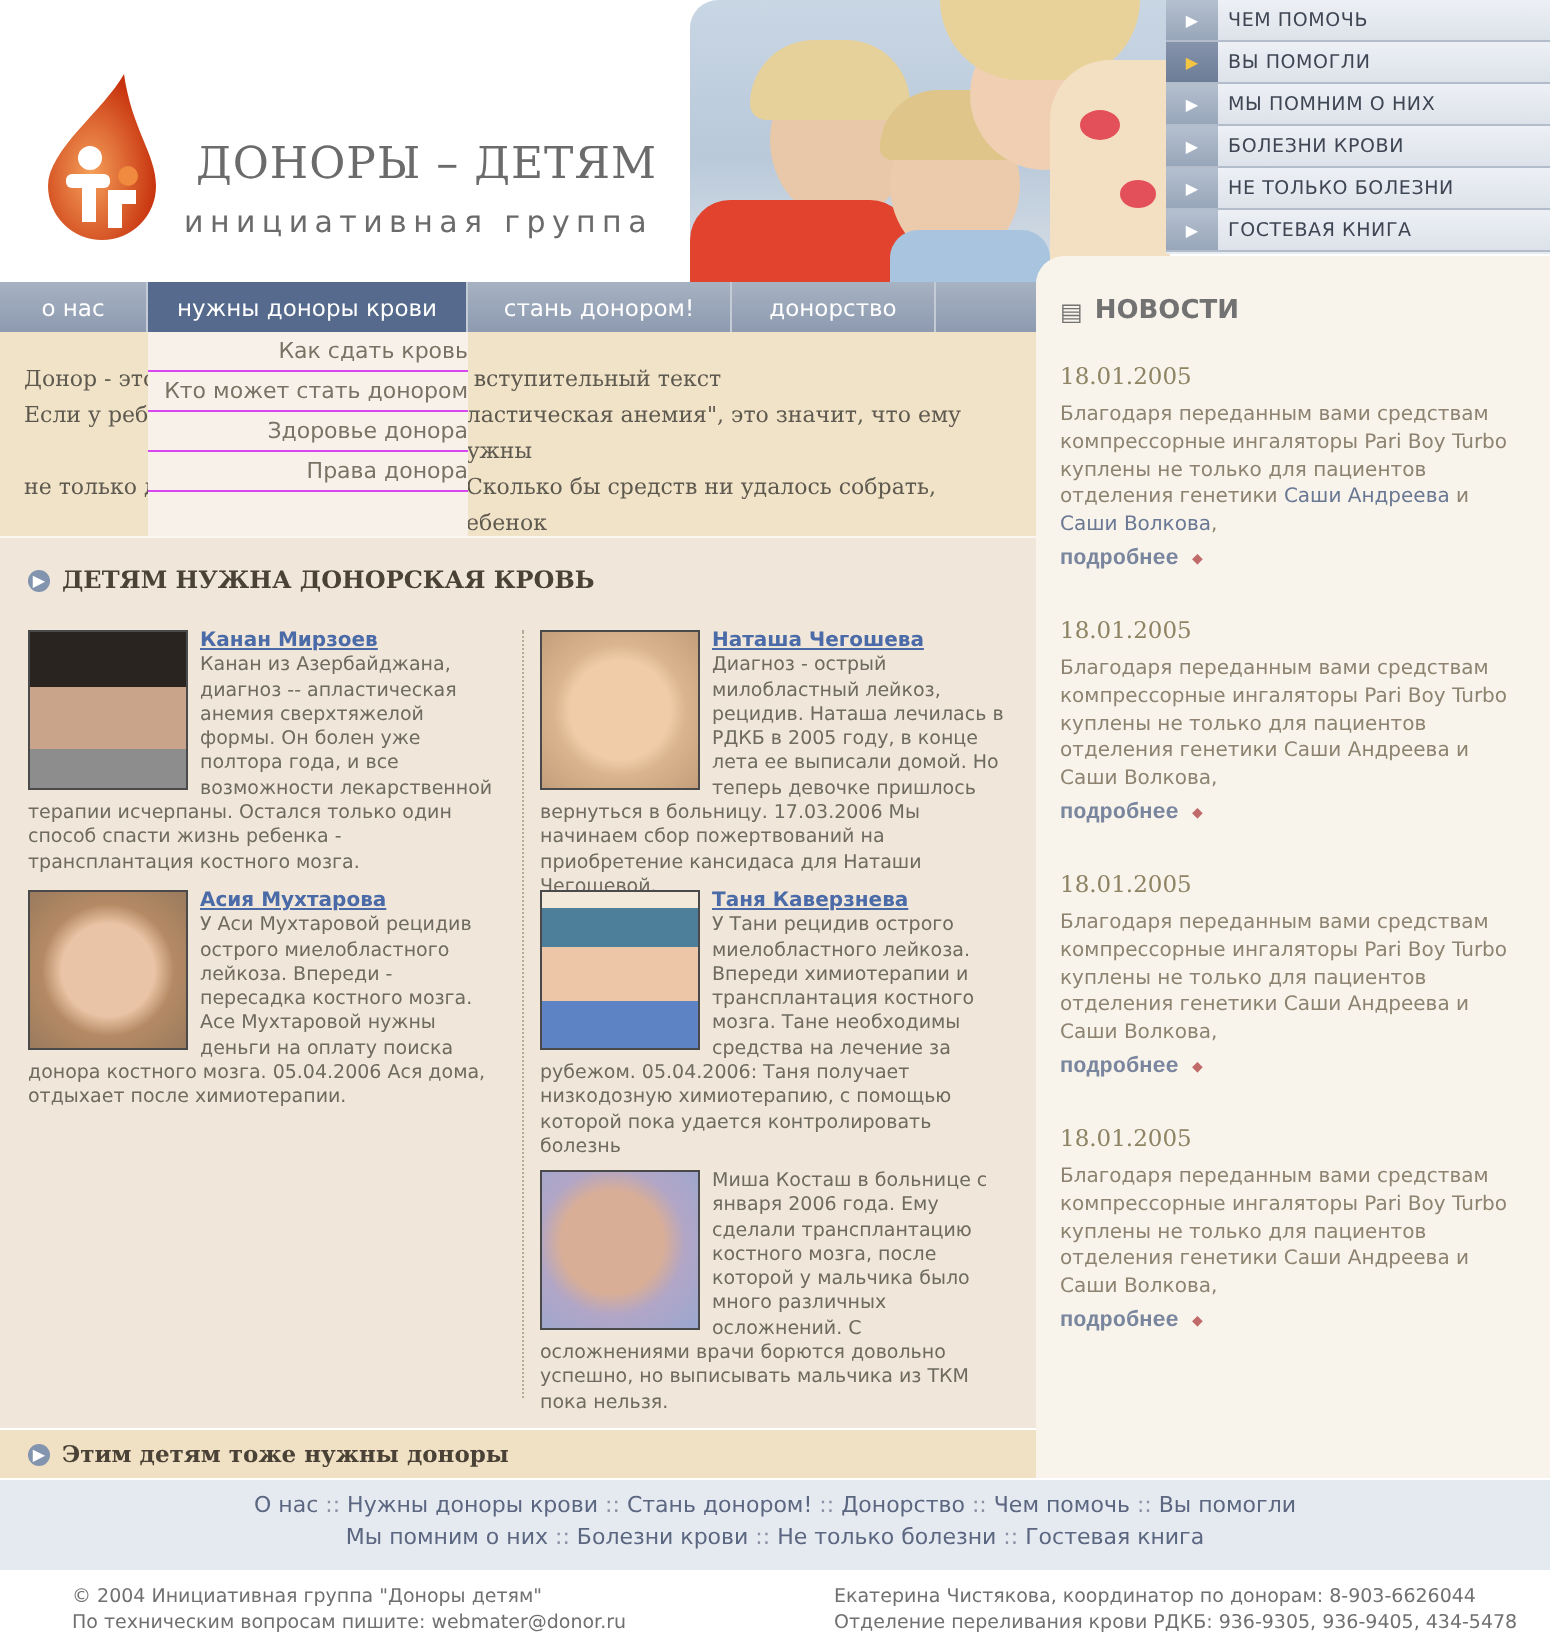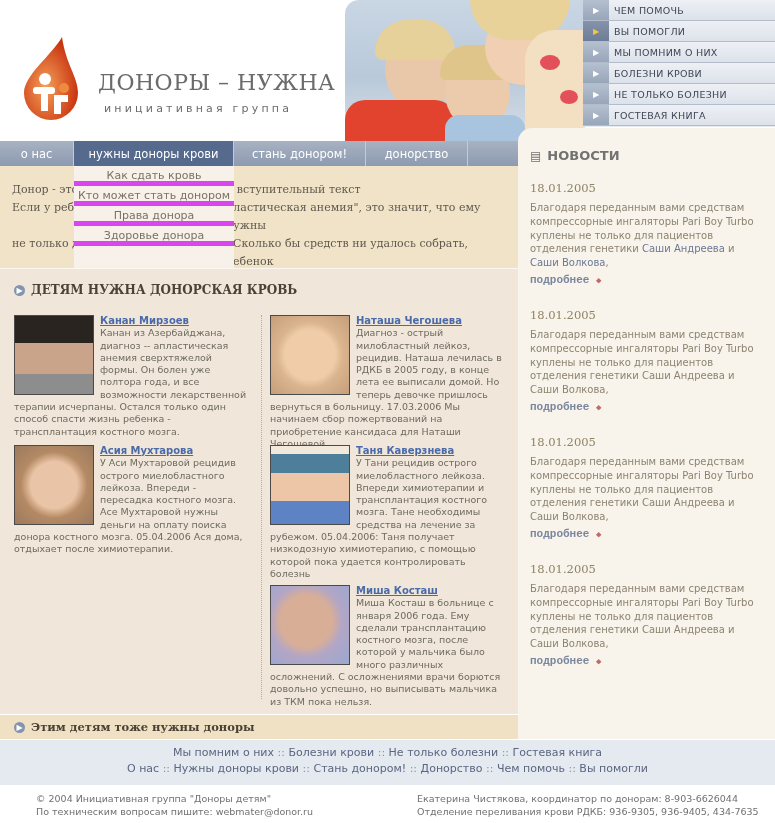--- a/index.html
+++ b/index.html
@@ -1,34 +1,34 @@
 <!DOCTYPE html>
 <html><head>
 <meta charset="utf-8">
 <style>
 *{box-sizing:border-box;margin:0;padding:0}
 body{width:775px;height:823px;overflow:hidden;background:#fff;font-family:"DejaVu Sans",sans-serif;font-size:11px;color:#6e6a60;position:relative}
 a{color:#4a6aa8}
 .header{position:absolute;left:0;top:0;width:775px;height:141px;background:#fff}
 .logo{position:absolute;left:22px;top:35px;width:58px;height:85px}
 .brand{position:absolute;left:98px;top:70px;font-family:"DejaVu Serif",serif;font-size:22px;color:#6b6b6b;letter-spacing:0.5px}
-.tagline{position:absolute;left:104px;top:102px;font-size:11px;color:#6b6b6b;letter-spacing:3.2px}
+.tagline{position:absolute;left:92px;top:102px;font-size:15px;color:#6b6b6b;letter-spacing:3.2px}
 .hero{position:absolute;left:345px;top:0;width:240px;height:141px;border-radius:14px 0 0 0;overflow:hidden;background:linear-gradient(180deg,#c9d6e4 0%,#b9c9da 55%,#d8dfe6 100%)}
 .kid{position:absolute;border-radius:50%}
 .topmenu{position:absolute;left:583px;top:0;width:192px;height:127px;background:#e6eaf1}
 .tm-item{height:21px;border-bottom:1px solid #b3bccb;display:flex;align-items:center;background:linear-gradient(180deg,#edf0f5,#dde2ea)}
 .tm-arrow{width:26px;height:100%;background:linear-gradient(180deg,#b5c0cf,#98a6ba);display:flex;align-items:center;justify-content:center;color:#fff;font-size:8px}
 .tm-item.active .tm-arrow{background:linear-gradient(180deg,#8593ab,#6d7d97);color:#f4c542}
 .tm-label{padding-left:5px;font-size:9.5px;color:#3e4654;letter-spacing:0.3px}
 .mainnav{position:absolute;left:0;top:141px;width:520px;height:25px;background:linear-gradient(180deg,#a7b2c2,#8d9ab0);display:flex}
 .mn-item{height:25px;border-right:1px solid #c3cbd7;display:flex;align-items:center;justify-content:center;color:#fff;font-size:11.5px}
 .mn-item.active{background:#556a8c}
 .intro{position:absolute;left:0;top:166px;width:518px;height:102px;background:#f1e3c8;padding:15px 12px 0 12px;font-family:"DejaVu Serif",serif;font-size:11px;line-height:18px;color:#5e594f}
 .dropdown{position:absolute;left:74px;top:166px;width:160px;height:102px;background:#f7f1e9;z-index:5}
-.dd-item{height:20px;border-bottom:5px solid #d946ef;text-align:center;line-height:20px;color:#7a7264;font-size:11px}
+.dd-item{height:20px;border-bottom:1px solid #d946ef;text-align:right;line-height:20px;color:#7a7264;font-size:11px}
 .children{position:absolute;left:0;top:268px;width:518px;height:446px;background:#f0e7da;border-top:1px solid #fbf7f0}
 .section-title{position:absolute;left:14px;top:14px;font-family:"DejaVu Serif",serif;font-weight:bold;font-size:12px;color:#4a4236;display:flex;align-items:center;gap:6px}
 .circ{width:11px;height:11px;border-radius:50%;background:#8394ae;color:#fff;font-size:8px;display:inline-flex;align-items:center;justify-content:center}
 .divider{position:absolute;left:261px;top:46px;height:384px;border-left:1px dotted #b8ab98}
 .child{position:absolute;width:238px;font-size:9.5px;line-height:12.3px;color:#6e6a5f}
 .photo{float:left;width:80px;height:80px;border:1px solid #4a4a4a;margin:0 6px 1px 0;position:relative;overflow:hidden}
 .cname{color:#4a6aa8;font-weight:bold;text-decoration:underline;display:block;font-size:10px}
 .others{position:absolute;left:0;top:714px;width:518px;height:25px;background:#f1e1c4;border-top:1px solid #fff;display:flex;align-items:center;padding-left:14px;gap:6px;font-family:"DejaVu Serif",serif;font-weight:bold;font-size:11.5px;color:#4a4236}
 .news{position:absolute;left:518px;top:128px;width:257px;height:611px;background:#f8f4ec;border-radius:14px 0 0 0;padding:0 12px}
 .news-head{margin-top:20px;display:flex;align-items:center;gap:6px;font-weight:bold;font-size:13px;color:#727272}
@@ -56,21 +56,21 @@
           <stop offset="1" stop-color="#c8340f"></stop>
         </radialGradient>
       </defs>
     <path d="M40 2 C30 20 2 40 2 58 A27 27 0 0 0 56 58 C56 42 44 30 40 2Z" fill="url(#g)"></path>
     <circle cx="23" cy="44" r="6" fill="#fff"></circle>
     <rect x="11" y="52" width="22" height="7" rx="3" fill="#fff"></rect>
     <rect x="19" y="52" width="7" height="24" fill="#fff"></rect>
     <path d="M32 60 h14 v7 h-7 v12 h-7z" fill="#fff"></path>
     <circle cx="42" cy="53" r="5" fill="#f08a3e"></circle>
   </svg>
-  <div class="brand">ДОНОРЫ – НУЖНА</div>
+  <div class="brand">ДОНОРЫ – ДЕТЯМ</div>
   <div class="tagline">инициативная группа</div>
   <div class="hero">
     <div class="kid" style="left:40px;top:30px;width:70px;height:80px;background:#e8c8a8"></div>
     <div class="kid" style="left:30px;top:20px;width:80px;height:40px;background:#e6d19a;border-radius:40px 40px 10px 10px"></div>
     <div class="kid" style="left:0;top:100px;width:110px;height:60px;background:#e2432f;border-radius:20px"></div>
     <div class="kid" style="left:100px;top:55px;width:65px;height:75px;background:#ebcbac"></div>
     <div class="kid" style="left:95px;top:45px;width:75px;height:35px;background:#dfc58a;border-radius:40px 40px 8px 8px"></div>
     <div class="kid" style="left:100px;top:115px;width:80px;height:40px;background:#a9c4de;border-radius:14px"></div>
     <div class="kid" style="left:140px;top:10px;width:75px;height:75px;background:#f0cfb2"></div>
     <div class="kid" style="left:125px;top:0;width:100px;height:40px;background:#e8d29a;border-radius:0 0 40px 40px"></div>
@@ -128,22 +128,22 @@
     </div>
   <div style="display:flex;justify-content:space-between">
       <span>погибнет, е</span>
       <span style="width:280px">ния крови. Из этого правила нет исключений.</span>
     </div>
 </div>
 
 <div class="dropdown">
   <div class="dd-item">Как сдать кровь</div>
   <div class="dd-item">Кто может стать донором</div>
+  <div class="dd-item">Здоровье донора</div>
   <div class="dd-item">Права донора</div>
-  <div class="dd-item">Здоровье донора</div>
 </div>
 
 <div class="children">
   <div class="section-title">
       <span class="circ">▶</span>
       <span>ДЕТЯМ НУЖНА ДОНОРСКАЯ КРОВЬ</span>
     </div>
   <div class="divider"></div>
 
   <div class="child" style="left:14px;top:46px">
@@ -161,21 +161,20 @@
     <a class="cname">Асия Мухтарова</a>
     <span>У Аси Мухтаровой рецидив острого миелобластного лейкоза. Впереди - пересадка костного мозга. Асе Мухтаровой нужны деньги на оплату поиска  донора костного мозга. 05.04.2006 Ася дома, отдыхает после химиотерапии.</span>
   </div>
   <div class="child" style="left:270px;top:176px">
     <div class="photo" style="background:linear-gradient(180deg,#f3e9da 0 10%,#4e7f9a 10% 35%,#ecc6a6 35% 70%,#5d83c4 70%)"></div>
     <a class="cname">Таня Каверзнева</a>
     <span>У Тани рецидив острого миелобластного лейкоза. Впереди химиотерапии и трансплантация костного мозга. Тане необходимы средства на лечение за рубежом. 05.04.2006: Таня получает низкодозную химиотерапию, с помощью которой пока удается контролировать болезнь</span>
   </div>
   <div class="child" style="left:270px;top:316px">
     <div class="photo" style="background:radial-gradient(circle at 45% 45%,#d9ae96 0 42%,#b2a6c6 60%,#9aa7d0)"></div>
-    <a class="cname">Миша Косташ</a>
     <span>Миша Косташ в больнице с января 2006 года. Ему сделали трансплантацию костного мозга, после которой у мальчика было много различных осложнений. С осложнениями врачи борются довольно успешно, но выписывать мальчика из ТКМ пока нельзя.</span>
   </div>
 </div>
 
 <div class="others">
   <span class="circ">▶</span>
   <span>Этим детям тоже нужны доноры</span>
 </div>
 
 <div class="news">
@@ -199,38 +198,38 @@
     <div class="more"><span style="color:#7a869e;font-size:11px">подробнее</span> <span>◆</span></div>
   </div>
   <div class="ni" style="margin-top:22px">
     <div class="nd">18.01.2005</div>
     <div class="nt">Благодаря переданным вами средствам компрессорные ингаляторы Pari Boy Turbo куплены не только для пациентов отделения генетики Саши Андреева и Саши Волкова,</div>
     <div class="more"><span style="color:#7a869e;font-size:11px">подробнее</span> <span>◆</span></div>
   </div>
 </div>
 
 <div class="fnav">
-  <div>
-    <a>Мы помним о них</a> <span>::</span>
-    <a>Болезни крови</a> <span>::</span>
-    <a>Не только болезни</a> <span>::</span>
-    <a>Гостевая книга</a>
-  </div>
   <div>
     <a>О нас</a> <span>::</span>
     <a>Нужны доноры крови</a> <span>::</span>
     <a>Стань донором!</a> <span>::</span>
     <a>Донорство</a> <span>::</span>
     <a>Чем помочь</a> <span>::</span>
     <a>Вы помогли</a>
   </div>
+  <div>
+    <a>Мы помним о них</a> <span>::</span>
+    <a>Болезни крови</a> <span>::</span>
+    <a>Не только болезни</a> <span>::</span>
+    <a>Гостевая книга</a>
+  </div>
 </div>
 
 <div class="footer">
   <div class="fl">
     <div>© 2004 Инициативная группа "Доноры детям"</div>
     <div>По техническим вопросам пишите: webmater@donor.ru</div>
   </div>
   <div class="fr">
     <div>Екатерина Чистякова, координатор по донорам: 8-903-6626044</div>
-    <div>Отделение переливания крови РДКБ: 936-9305, 936-9405, 434-7635</div>
+    <div>Отделение переливания крови РДКБ: 936-9305, 936-9405, 434-5478</div>
   </div>
 </div>
 
 </body></html>

